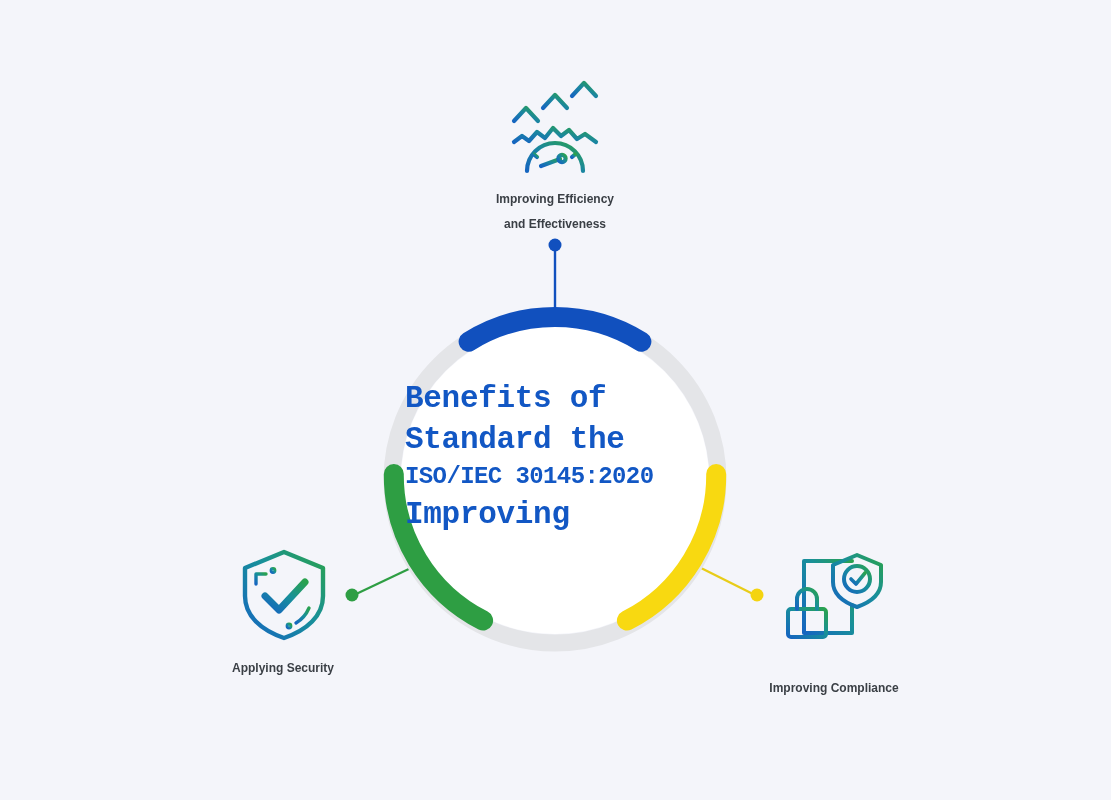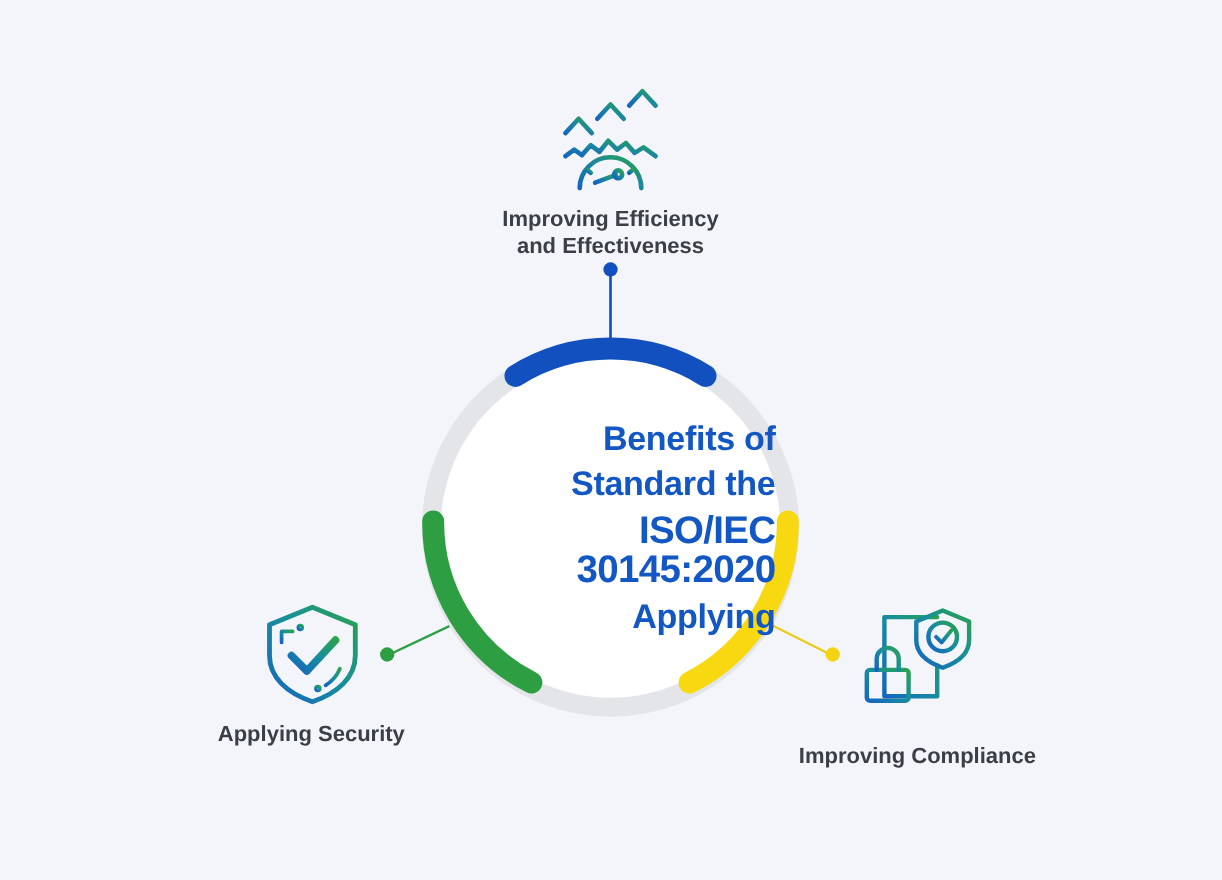--- a/index.html
+++ b/index.html
@@ -27,49 +27,49 @@
     width: 1111px;
     height: 800px;
   }
 
   
   .center-text {
     position: absolute;
     left: 405px;
     top: 383px;
     width: 300px;
-    text-align: right;
+    text-align: left;
     color: #1257c4;
-    font-family: Liberation Sans, sans-serif;
+    font-family: Liberation Mono, monospace;
     font-weight: bold;
     line-height: 1.0;
     user-select: none;
   }
   .center-text .l1,
   .center-text .l2,
   .center-text .l4 {
     font-size: 31px;
     letter-spacing: -0.3px;
     display: block;
     padding-bottom: 10px;
   }
   .center-text .l3 {
-    font-size: 35px;
+    font-size: 24px;
     letter-spacing: -0.6px;
     display: block;
     padding-bottom: 10px;
   }
 
   
   .node-label {
     position: absolute;
     color: #3a3f45;
     font-family: "Liberation Sans", sans-serif;
     font-weight: bold;
-    font-size: 20px;
+    font-size: 12px;
     line-height: 25px;
     text-align: center;
     user-select: none;
     white-space: pre-line;
   }
   #label-top {
     left: 405px;
     top: 187px;
     width: 300px;
   }
@@ -134,21 +134,21 @@
 
     <path d="M 393.8 474.0 A 163 163 0 0 0 483.1 620.5" fill="none" stroke="#2e9e43" stroke-width="20" stroke-linecap="round"></path>
 
     <path d="M 716.2 474.0 A 163 163 0 0 1 626.9 620.5" fill="none" stroke="#f8d911" stroke-width="20" stroke-linecap="round"></path>
   </svg>
 
   <div class="center-text">
     <span class="l1">Benefits of</span>
     <span class="l2">Standard the</span>
     <span class="l3">ISO/IEC 30145:2020</span>
-    <span class="l4">Applying</span>
+    <span class="l4">Improving</span>
   </div>
 
   <div class="icon-box" id="icon-top">
     <svg viewBox="0 0 118 110" width="118" height="110">
       <g fill="none" stroke="url(#gradTop)" stroke-width="4.2" stroke-linecap="round" stroke-linejoin="round">
 
         <path d="M 6 101 L 112 101"></path>
 
         <path d="M 18 101 L 18 72"></path>
 

